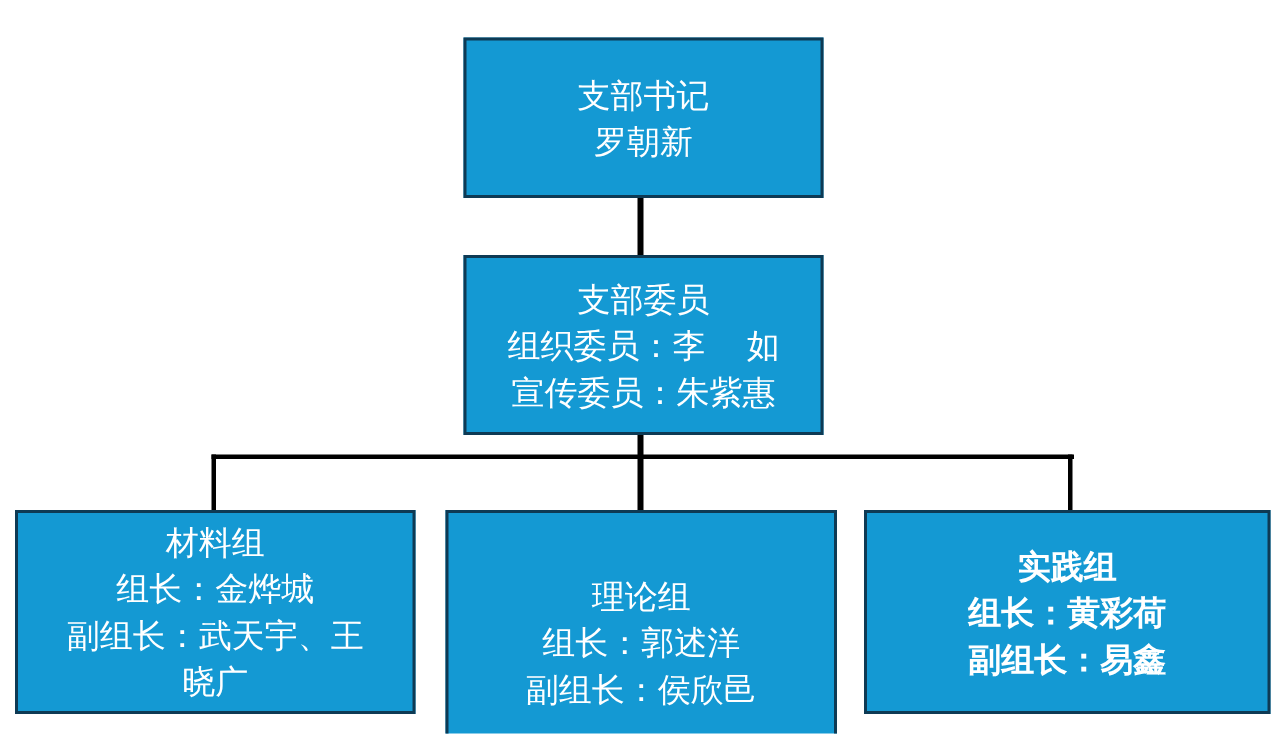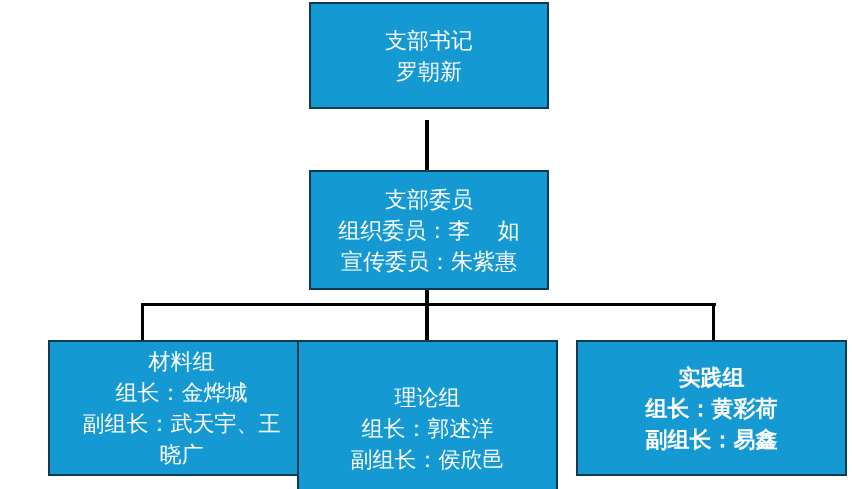--- a/index.html
+++ b/index.html
@@ -26,23 +26,23 @@
     text-align: center;
     font-size: 22px;
     line-height: 31px;
     white-space: pre-line;
   }
   .conn {
     position: absolute;
     background: var(--line, #000000);
   }
   
-  .node-root      { left: 309px; top: 2px;  width: 240px; height: 107px; font-family: Liberation Serif, serif; }
+  .node-root      { left: 309px; top: 25px;  width: 240px; height: 107px; font-family: Liberation Serif, serif; }
   .node-committee { left: 309px; top: 170px; width: 240px; height: 120px; }
-  .node-materials { left: 10px;  top: 340px; width: 267px; height: 136px; margin-left: 38px; }
+  .node-materials { left: 10px;  top: 340px; width: 267px; height: 136px; }
   .node-theory    { left: 297px; top: 340px; width: 261px; height: 177px; }
   .node-practice  { left: 576px; top: 340px; width: 271px; height: 136px; font-weight: bold; }
   
   .conn-root-committee   { left: 425px; top: 120px; width: 4px;   height: 50px; }
   .conn-committee-down   { left: 425px; top: 278px; width: 4px;   height: 62px; }
   .conn-horizontal       { left: 141px; top: 303px; width: 575px; height: 3px;  }
   .conn-drop-materials   { left: 141px; top: 303px; width: 3px;   height: 37px; }
   .conn-drop-practice    { left: 712px; top: 303px; width: 3px;   height: 37px; }
 </style>
 </head>

